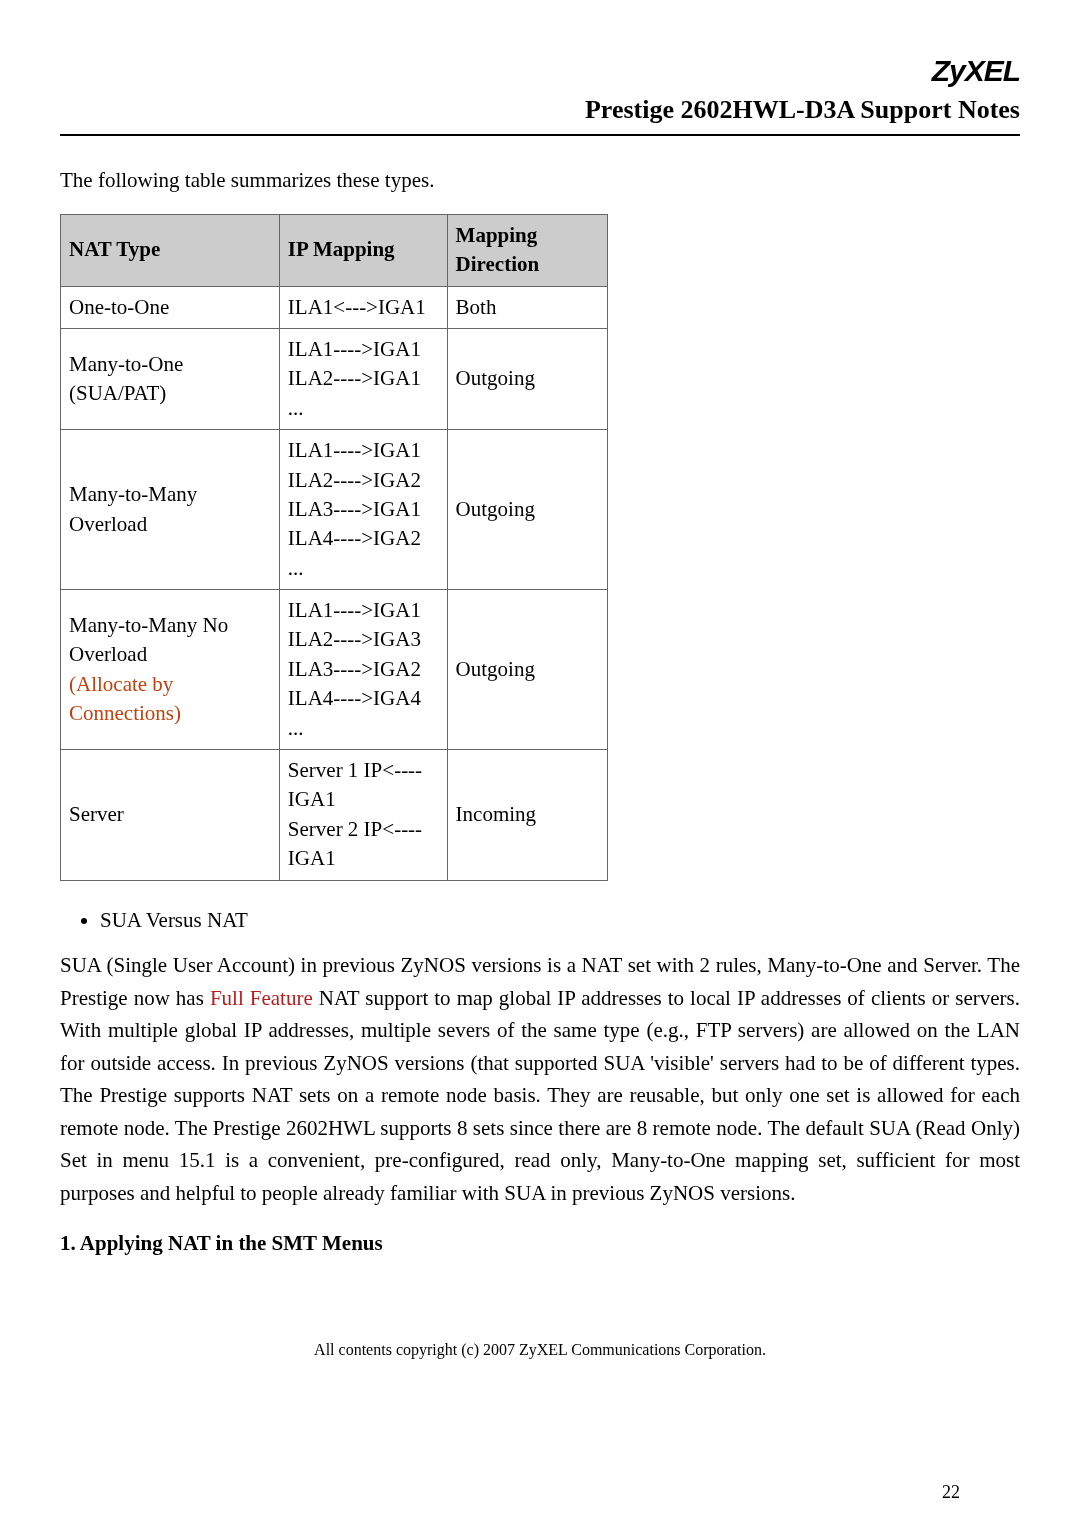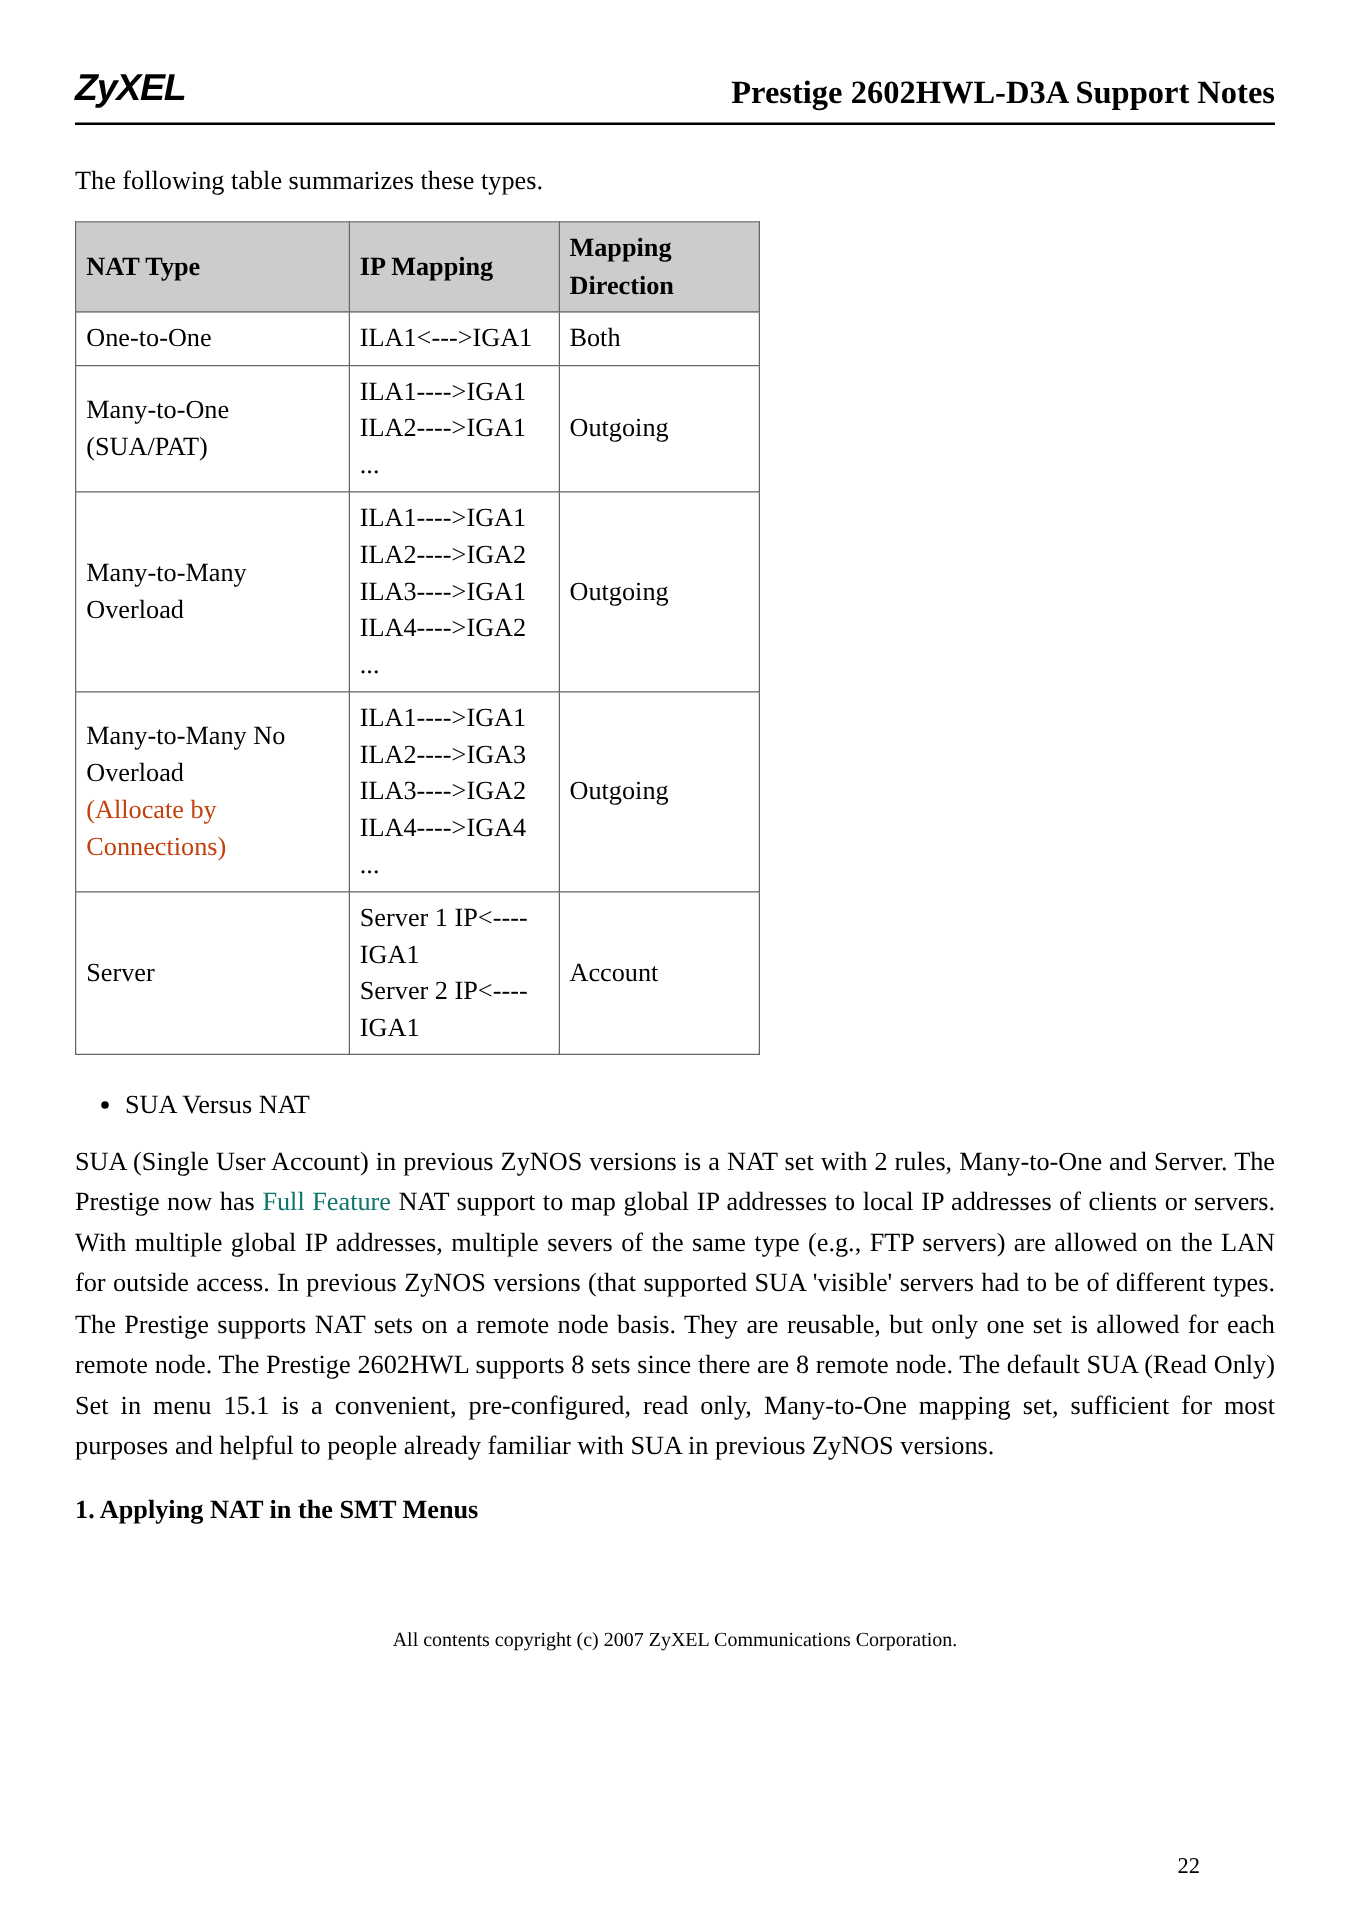--- a/index.html
+++ b/index.html
@@ -13,20 +13,21 @@
     box-sizing: border-box;
     line-height: 1.4;
   }
   .header {
     display: flex;
     justify-content: space-between;
     align-items: flex-end;
     border-bottom: 2px solid #000;
     padding-bottom: 6px;
     margin-bottom: 30px;
+    flex-direction: column;
   }
   .logo {
     font-family: Arial, Helvetica, sans-serif;
     font-weight: 900;
     font-style: italic;
     font-size: 30px;
     letter-spacing: -1px;
   }
   .doc-title {
     font-family: "Times New Roman", serif;
@@ -62,21 +63,21 @@
   ul.bullets li {
     font-size: 21px;
     margin-bottom: 6px;
   }
   p.body {
     text-align: justify;
     margin: 12px 0 20px 0;
     line-height: 1.55;
     font-size: 21px;
   }
-  .red { color: #0f766e; }
+  .red { color: #b91c1c; }
   .section-num {
     font-weight: bold;
     margin-top: 16px;
     margin-bottom: 20px;
   }
   .footer {
     text-align: center;
     font-size: 16px;
     margin-top: 80px;
   }
@@ -150,21 +151,21 @@
             <span class="line">...</span>
           </td>
       <td>Outgoing</td>
     </tr>
     <tr>
       <td>Server</td>
       <td>
             <span class="line">Server 1 IP&lt;----IGA1</span>
             <span class="line">Server 2 IP&lt;----IGA1</span>
           </td>
-      <td>Account</td>
+      <td>Incoming</td>
     </tr>
   </tbody>
 </table>
 
 <ul class="bullets">
   <li>SUA Versus NAT</li>
 </ul>
 
 <p class="body">
   <span>SUA (Single User Account) in previous ZyNOS versions is a NAT set with 2 rules, Many-to-One and Server. The Prestige now has </span><span class="red">Full Feature</span><span> NAT support to map global IP addresses to local IP addresses of clients or servers. With multiple global IP addresses, multiple severs of the same type (e.g., FTP servers) are allowed on the LAN for outside access. In previous ZyNOS versions (that supported SUA 'visible' servers had to be of different types. The Prestige supports NAT sets on a remote node basis. They are reusable, but only one set is allowed for each remote node. The Prestige 2602HWL supports 8 sets since there are 8 remote node. The default SUA (Read Only) Set in menu 15.1 is a convenient, pre-configured, read only, Many-to-One mapping set, sufficient for most purposes and helpful to people already familiar with SUA in previous ZyNOS versions.</span>

